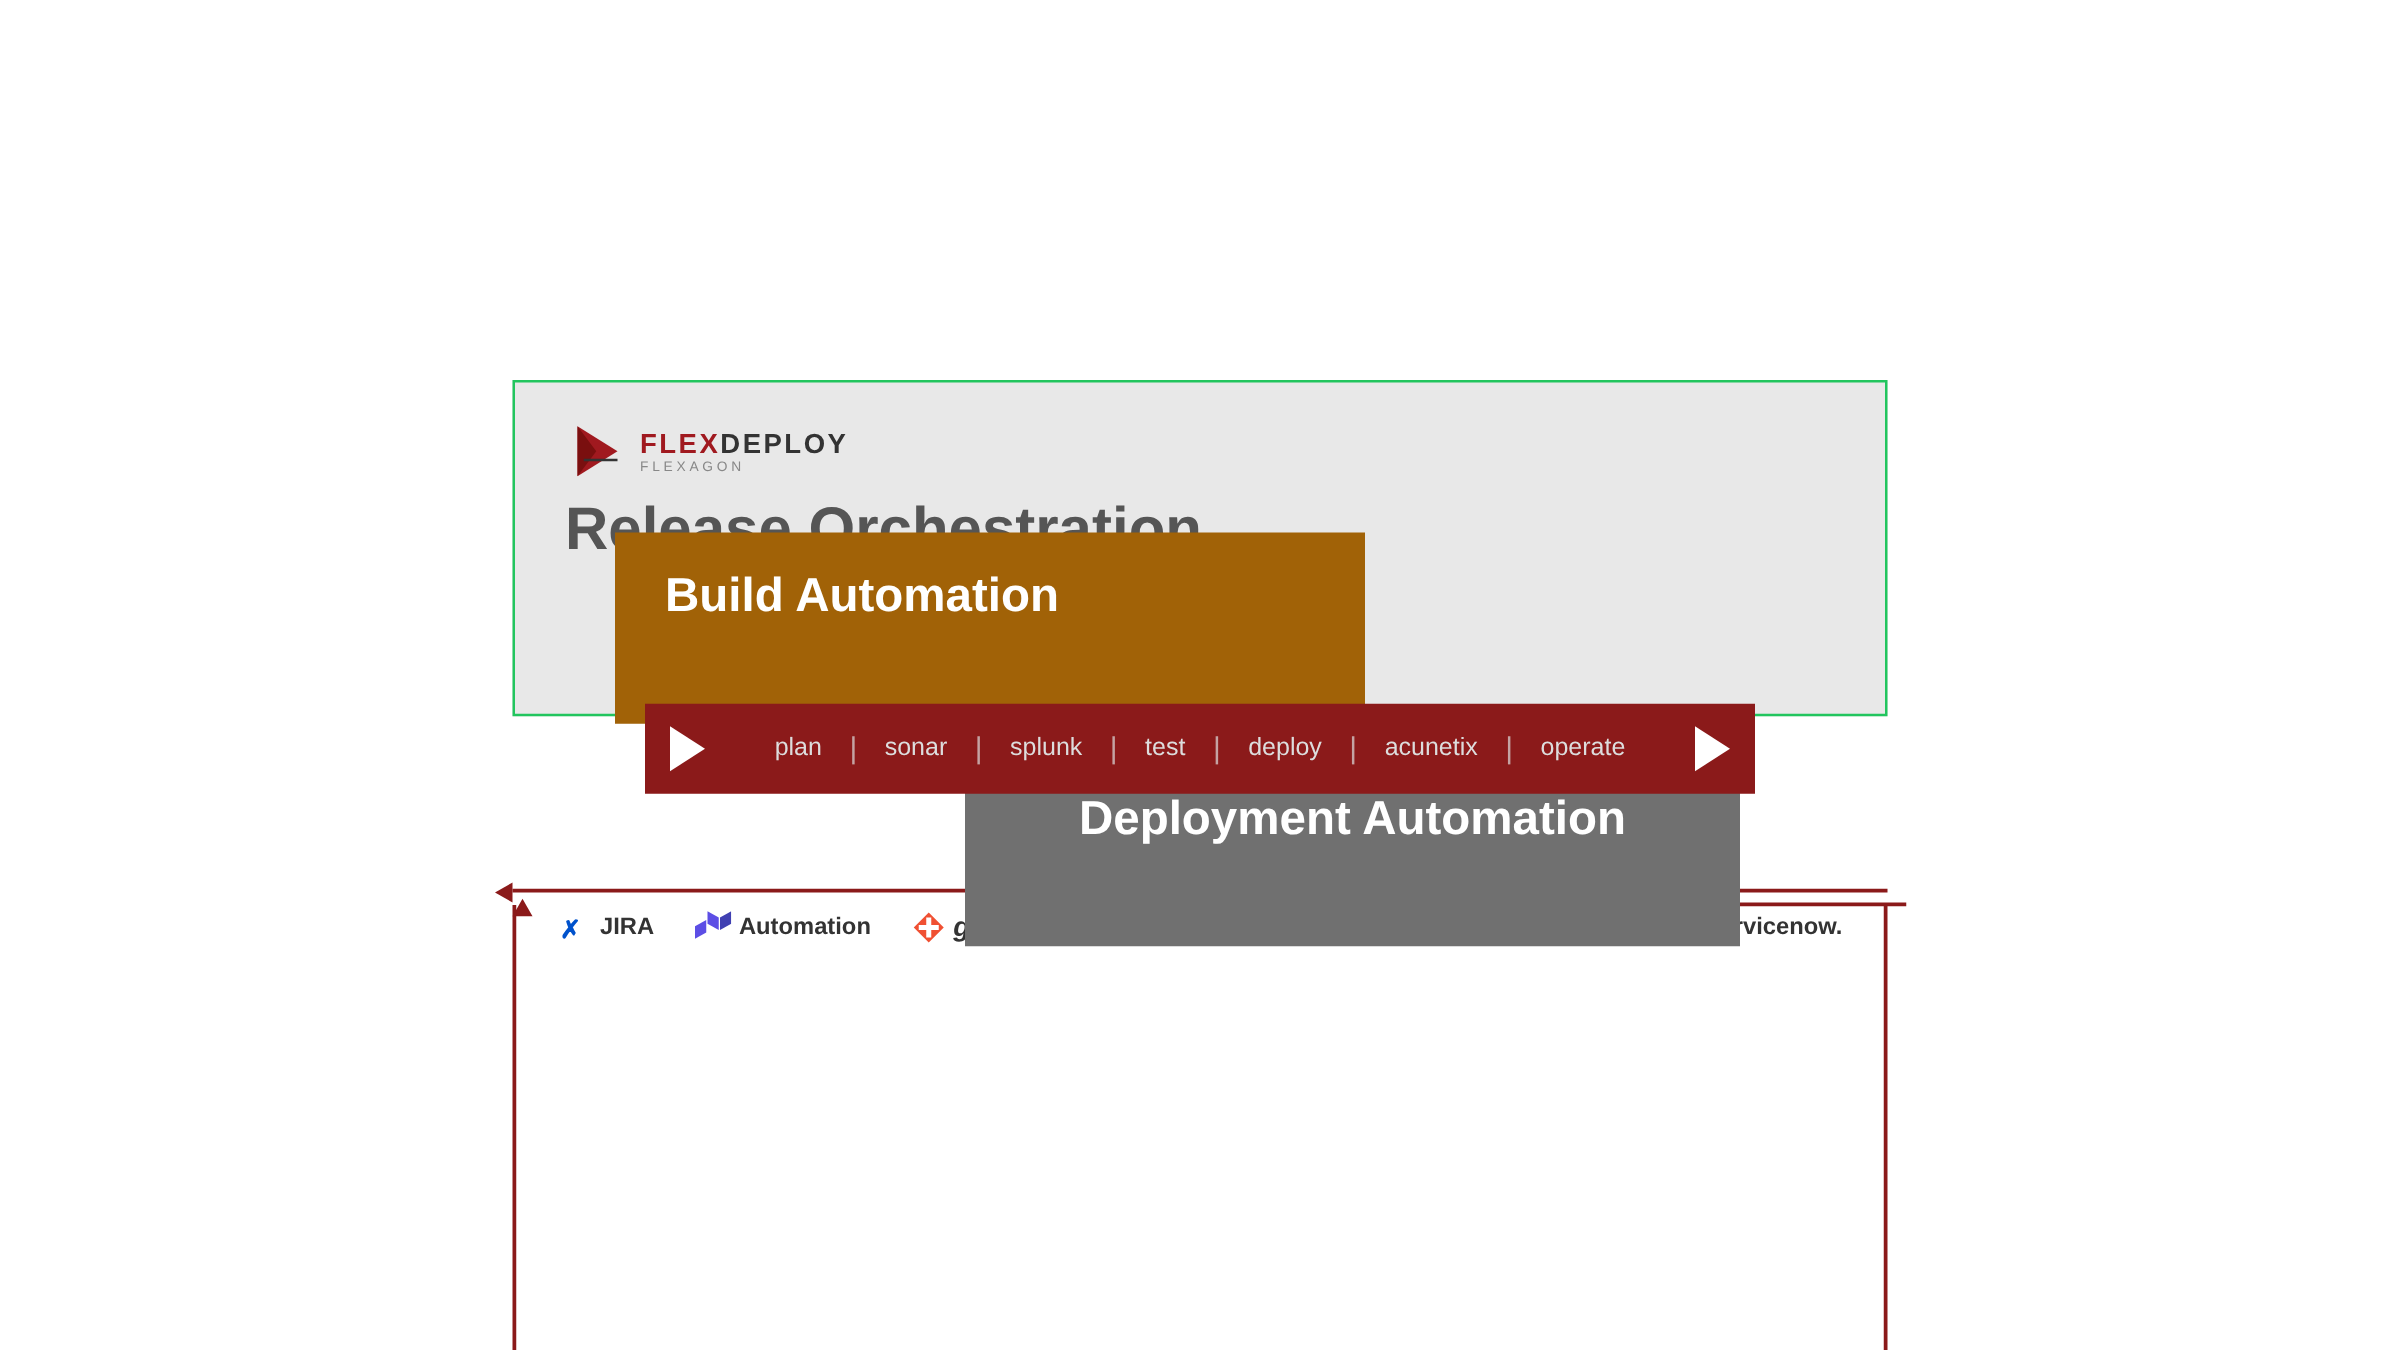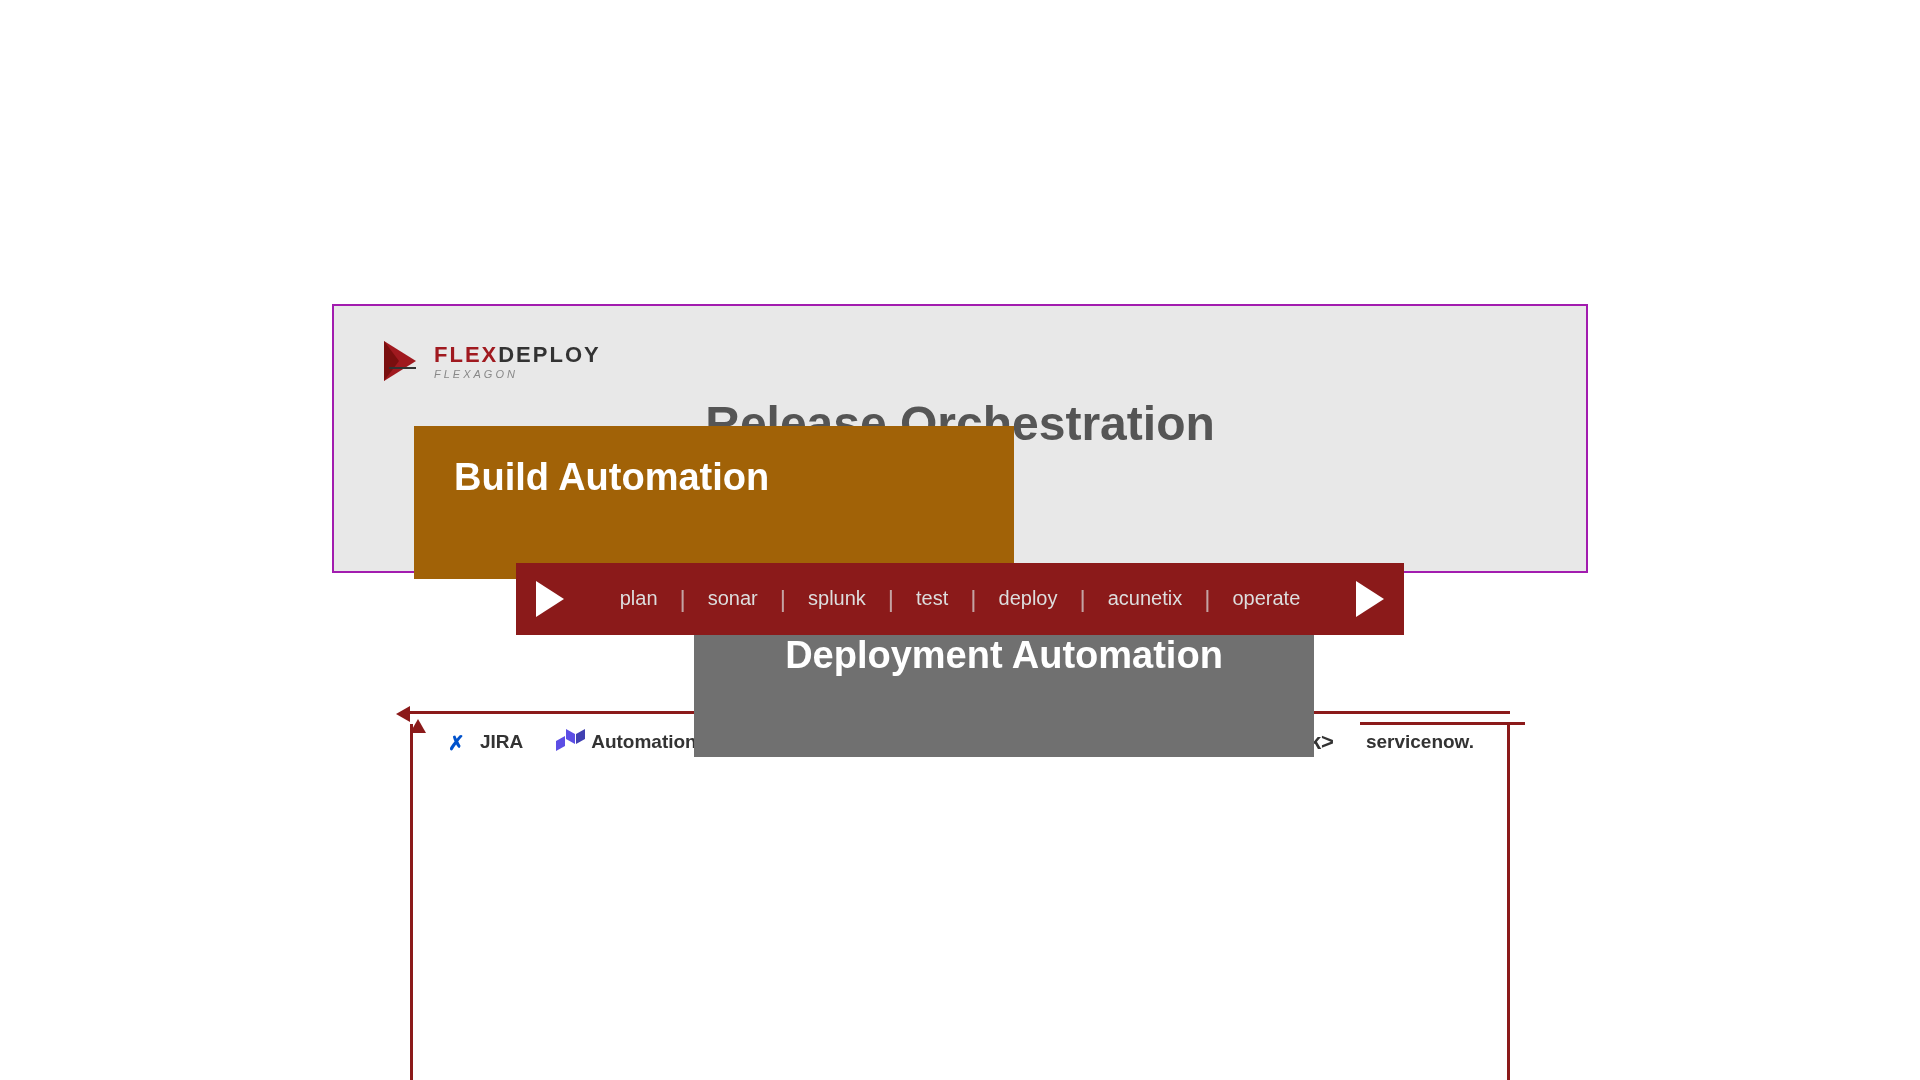--- a/index.html
+++ b/index.html
@@ -9,23 +9,23 @@
       background: #ffffff;
       font-family: Arial, sans-serif;
       overflow: hidden;
       display: flex;
       align-items: center;
       justify-content: center;
     }
 
     
     .release-orchestration-card {
-      width: 1256px;
+      width: 1100px;
       background: #e8e8e8;
-      border: 2px solid #a21caf;
+      border: 2px solid #22c55e;
       padding: 30px 40px 120px 40px;
       position: relative;
       z-index: 1;
     }
     .flexdeploy-logo {
       display: flex;
       align-items: center;
       margin-bottom: 10px;
     }
     .logo-icon {
@@ -45,27 +45,25 @@
       text-transform: uppercase;
     }
     .logo-brand span {
       color: #a0191f;
     }
     .logo-sub {
       font-size: 11px;
       color: #888;
       letter-spacing: 3px;
       text-transform: uppercase;
-      font-style: italic;
     }
     .release-title {
       font-size: 48px;
       font-weight: bold;
       color: #555;
-      text-align: center;
       margin-top: 10px;
     }
 
     
     .build-automation-card {
       width: 600px;
       background: #a16207;
       padding: 30px 40px 80px 40px;
       position: absolute;
       top: 120px;

